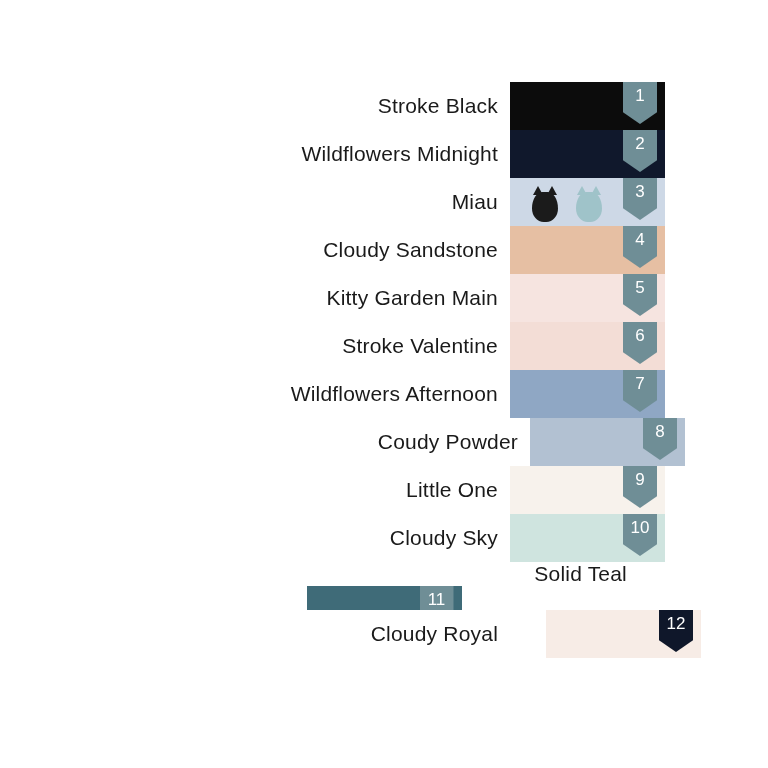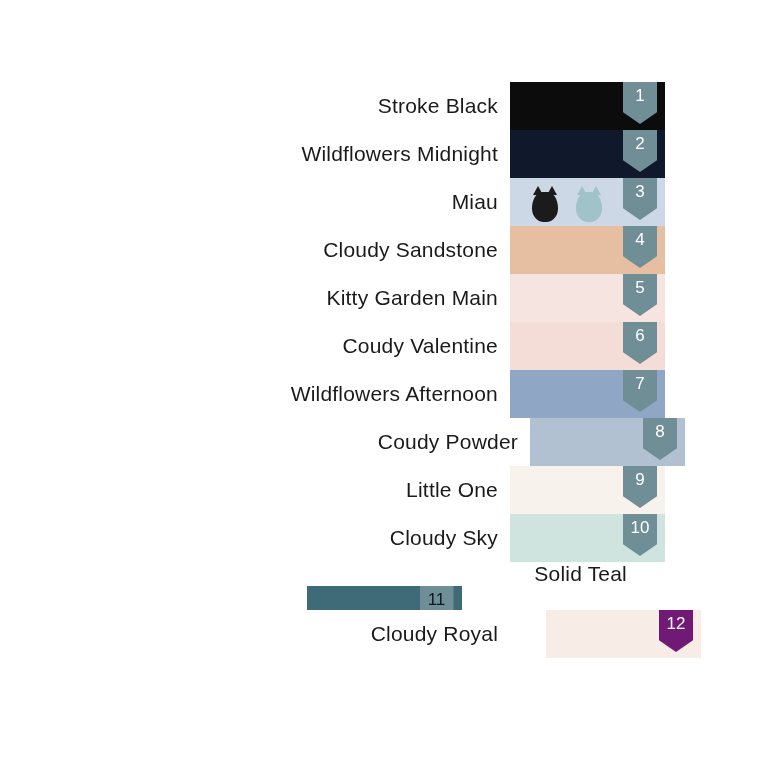--- a/index.html
+++ b/index.html
@@ -221,21 +221,21 @@
       </div>
     </div>
     <div class="swatch-row" style="top: 274px;">
       <div class="label">Kitty Garden Main</div>
       <div class="swatch-wrap">
         <div class="swatch p-tiny-critters" style="background: rgb(246, 228, 224);"></div>
         <div class="badge" style="background: rgb(111, 142, 150); color: rgb(255, 255, 255);">5</div>
       </div>
     </div>
     <div class="swatch-row" style="top: 322px;">
-      <div class="label">Coudy Valentine</div>
+      <div class="label">Stroke Valentine</div>
       <div class="swatch-wrap">
         <div class="swatch p-stems" style="background: rgb(243, 221, 214);"></div>
         <div class="badge" style="background: rgb(111, 142, 150); color: rgb(255, 255, 255);">6</div>
       </div>
     </div>
     <div class="swatch-row" style="top: 370px;">
       <div class="label">Wildflowers Afternoon</div>
       <div class="swatch-wrap">
         <div class="swatch p-flowers-light" style="background: rgb(143, 167, 196);"></div>
         <div class="badge" style="background: rgb(111, 142, 150); color: rgb(255, 255, 255);">7</div>
@@ -259,23 +259,23 @@
       <div class="label">Cloudy Sky</div>
       <div class="swatch-wrap">
         <div class="swatch p-tealdots" style="background: rgb(207, 228, 223);"></div>
         <div class="badge" style="background: rgb(111, 142, 150); color: rgb(255, 255, 255);">10</div>
       </div>
     </div>
     <div class="swatch-row" style="top: 562px; flex-direction: column;">
       <div class="label">Solid Teal</div>
       <div class="swatch-wrap">
         <div class="swatch " style="background: rgb(63, 107, 120);"></div>
-        <div class="badge" style="background: rgb(111, 142, 150); color: #0f172a;">11</div>
+        <div class="badge" style="background: rgb(111, 142, 150); color: #ffffff;">11</div>
       </div>
     </div>
     <div class="swatch-row" style="top: 610px; gap: 36px;">
       <div class="label">Cloudy Royal</div>
       <div class="swatch-wrap">
         <div class="swatch p-blue-diamonds" style="background: rgb(247, 236, 230);"></div>
-        <div class="badge" style="background: #701a75; color: rgb(255, 255, 255);">12</div>
+        <div class="badge" style="background: #0f172a; color: rgb(255, 255, 255);">12</div>
       </div>
     </div>
   </div>
 
 </body></html>

